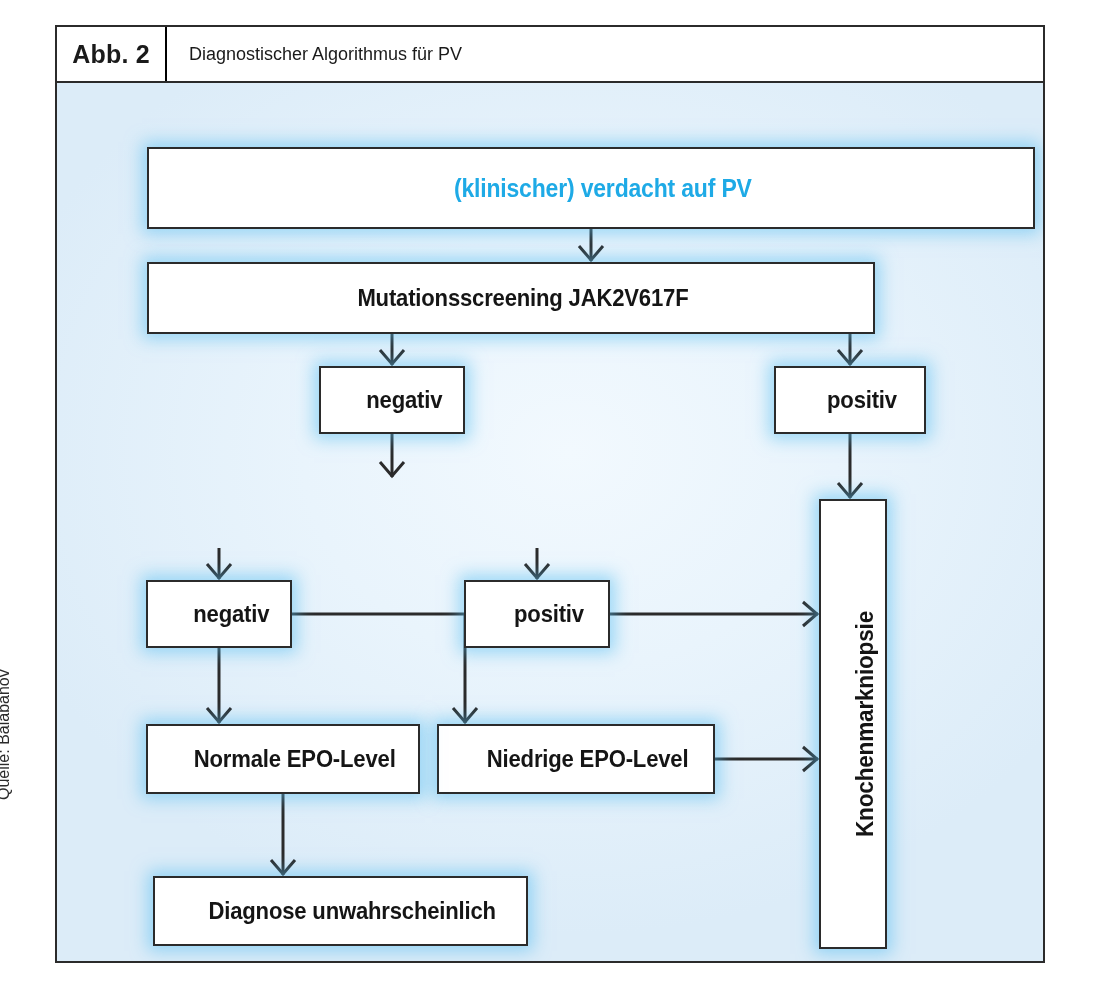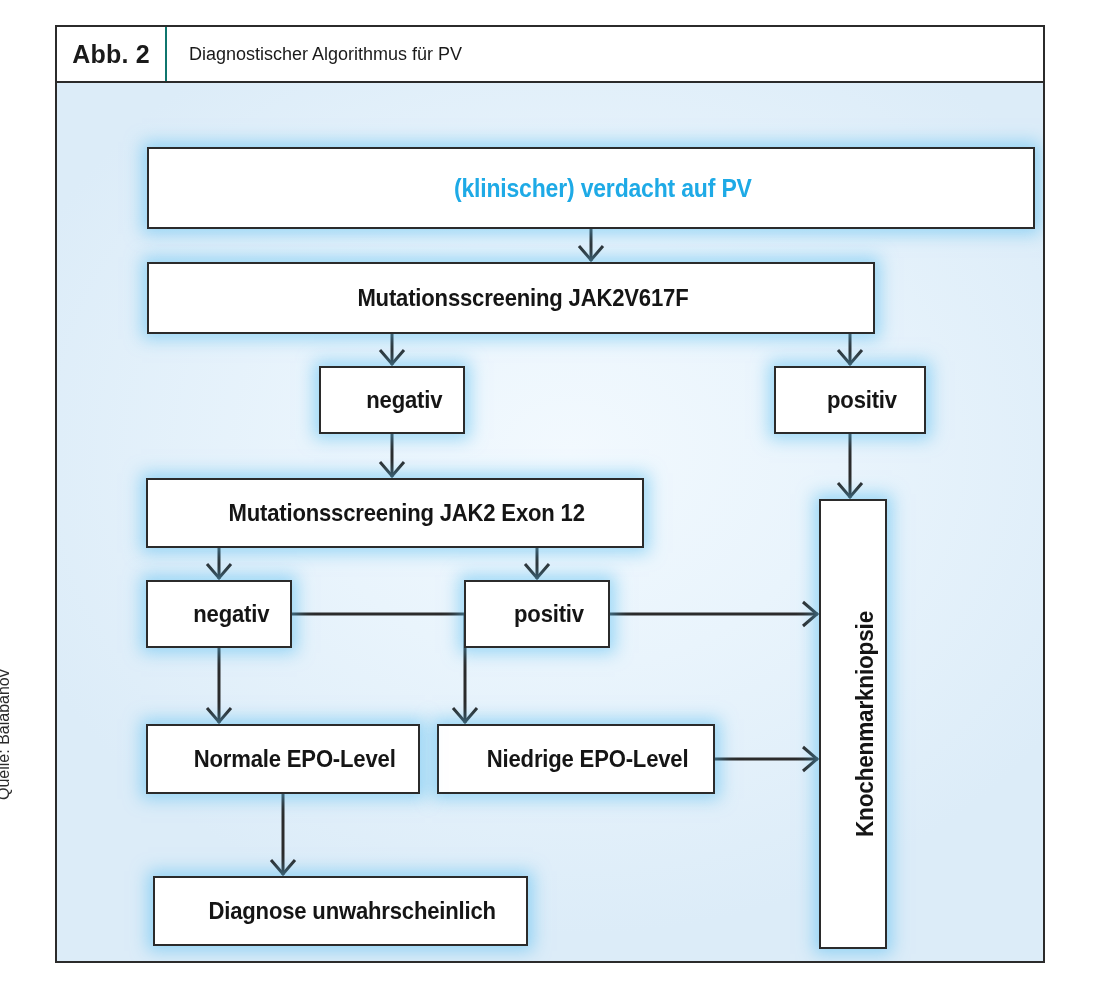--- a/index.html
+++ b/index.html
@@ -43,21 +43,21 @@
   }
   #figure-number {
     width: 110px;
     display: flex;
     align-items: center;
     justify-content: center;
     font-size: 25px;
     font-weight: bold;
     color: #1a1a1a;
     letter-spacing: .2px;
-    border-right: 2px solid #0f766e;
+    border-right: 2px solid #000000;
     box-sizing: border-box;
   }
   #figure-title {
     flex: 1;
     display: flex;
     align-items: center;
     padding-left: 22px;
     font-size: 18px;
     color: #1a1a1a;
     box-sizing: border-box;
@@ -221,23 +221,20 @@
     </div>
 
     <div class="node" id="node-neg-1">
       <span class="label">negativ</span>
     </div>
 
     <div class="node" id="node-pos-1">
       <span class="label">positiv</span>
     </div>
 
-    <div class="node" id="node-screen-exon12">
-      <span class="label">Mutationsscreening JAK2 Exon 12</span>
-    </div>
 
     <div class="node" id="node-neg-2">
       <span class="label">negativ</span>
     </div>
 
     <div class="node" id="node-pos-2">
       <span class="label">positiv</span>
     </div>
 
     <div class="node" id="node-epo-low">

